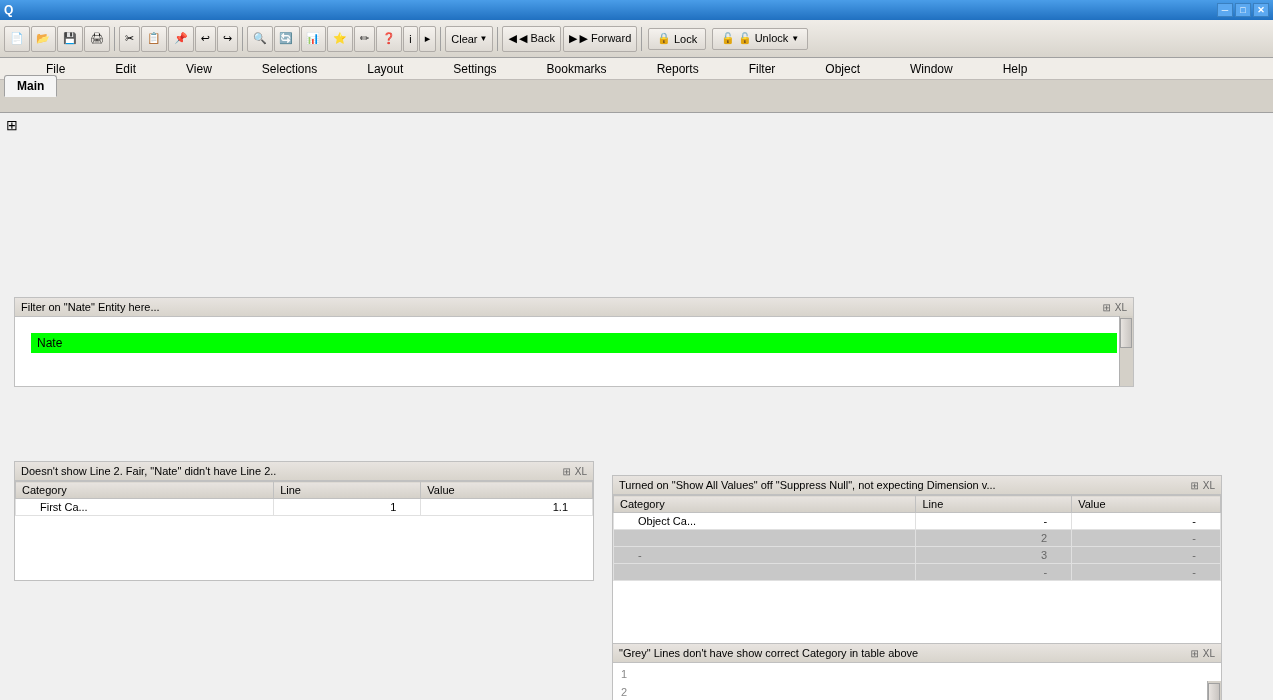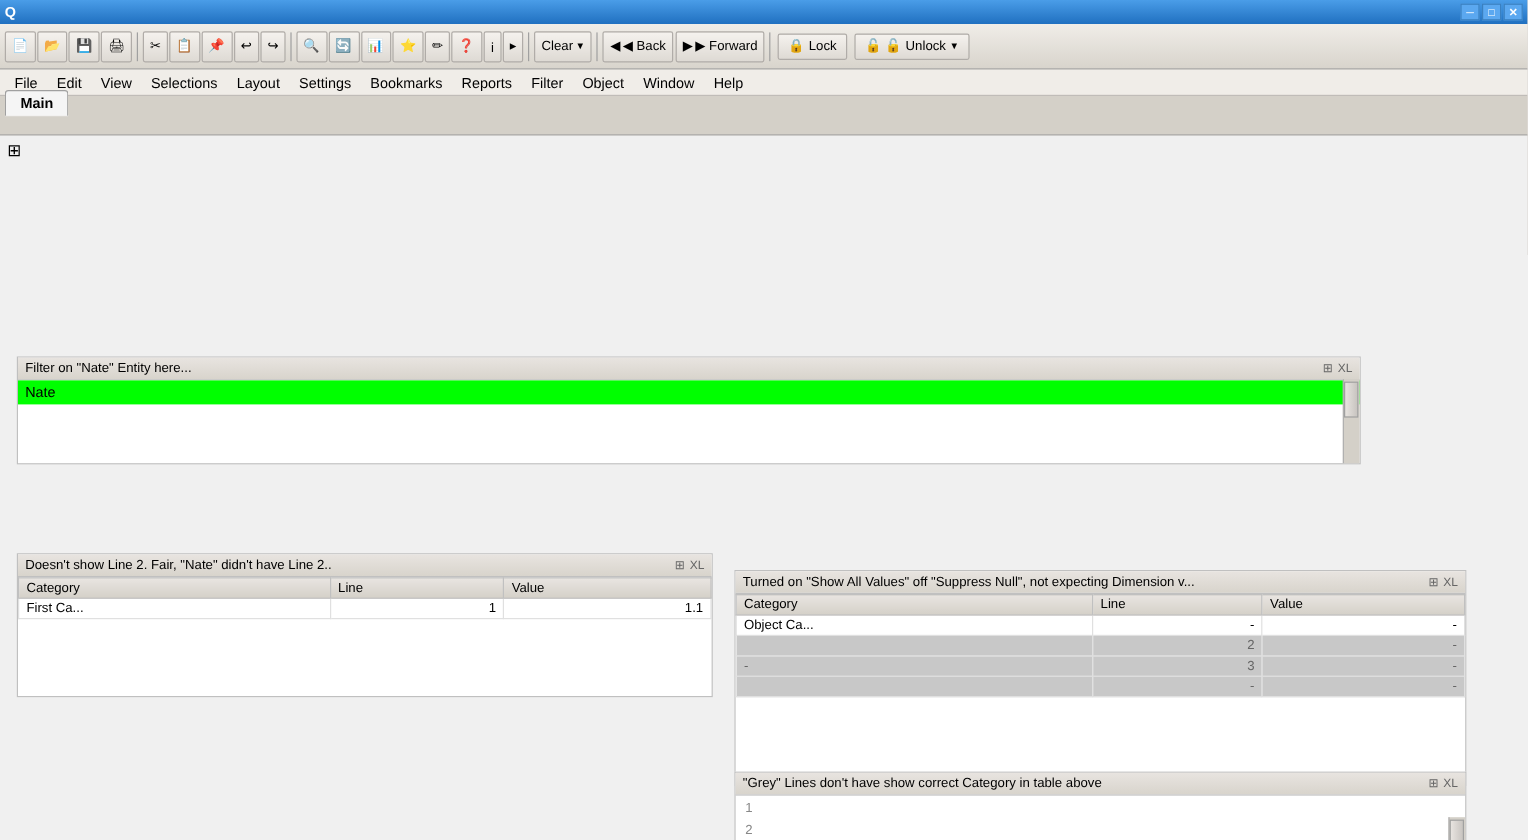--- a/index.html
+++ b/index.html
@@ -63,20 +63,21 @@
       align-items: center;
       padding: 0 4px;
     }
     .menu-item {
       padding: 2px 8px;
       font-size: 12px;
       cursor: pointer;
       height: 100%;
       display: flex;
       align-items: center;
+      margin-left: 34px;
     }
 
     
     .tab-bar {
       background: #d4d0c8;
       height: 26px;
       display: flex;
       align-items: flex-end;
       padding: 16px 4px;
       border-bottom: 1px solid #a0a0a0;
@@ -123,21 +124,21 @@
     }
     .panel-xl { font-size: 10px; color: #666; display: flex; align-items: center; gap: 4px; }
 
     
     .filter-panel {
       top: 184px;
       left: 14px;
       width: 1120px;
       height: 90px;
     }
-    .filter-list { padding: 0; }
+    .filter-list { padding: 16px; }
     .filter-item {
       padding: 3px 6px;
       font-size: 12px;
       cursor: pointer;
     }
     .filter-item.selected {
       background: #00ff00;
       color: black;
     }
     .filter-item.unselected {
@@ -169,21 +170,21 @@
     .data-table { width: 100%; border-collapse: collapse; font-size: 11px; }
     .data-table th {
       background: linear-gradient(to bottom, #e8e4e0, #d4d0c8);
       border: 1px solid #c0c0c0;
       padding: 2px 6px;
       text-align: left;
       font-weight: normal;
     }
     .data-table td {
       border: 1px solid #e0e0e0;
-      padding: 2px 6px;
+      padding: 2px 24px;
     }
     .data-table td.num { text-align: right; }
     .data-table tr:nth-child(even) td { background: #f8f8f8; }
     .data-table tr.grey-row td { background: #c8c8c8; color: #666; }
 
     
     .scroll-hint {
       position: absolute;
       right: 0;
       top: 18px;

